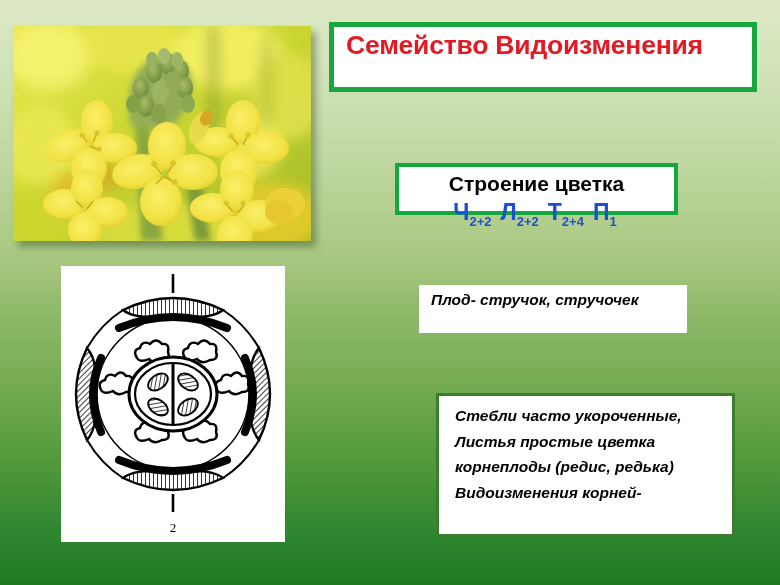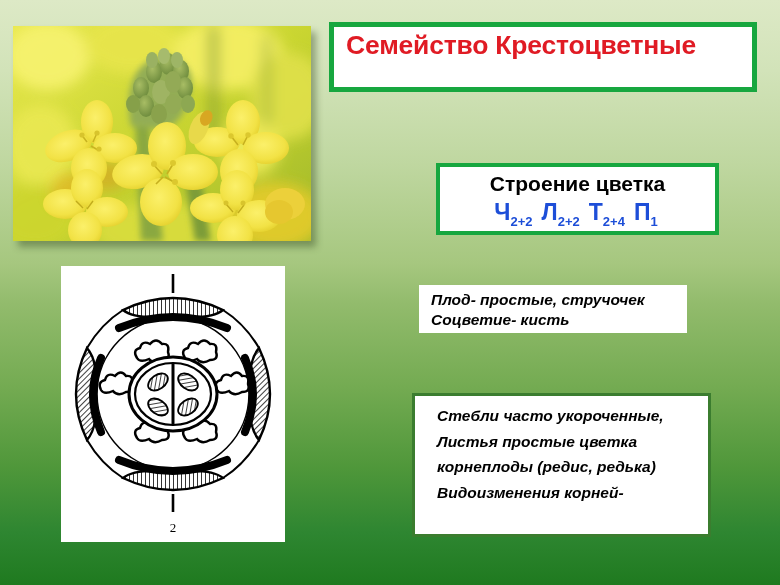--- a/index.html
+++ b/index.html
@@ -84,25 +84,24 @@
     font-weight: bold;
     line-height: 31px;
     letter-spacing: -0.2px;
     white-space: nowrap;
   }
 
   #formula-box {
     left: 395px;
     top: 163px;
     width: 283px;
-    height: 72px;
+    height: 52px;
     border: 4px solid #17a73f;
     padding: 4px 0 0 0;
     text-align: center;
-    margin-left: 41px;
   }
   #formula-box .headline {
     color: #000000;
     font-size: 21px;
     font-weight: bold;
     line-height: 26px;
     white-space: nowrap;
   }
   #formula-box .formula {
     color: #1d4ed8;
@@ -132,26 +131,26 @@
   #fruit-box .line {
     color: #000000;
     font-size: 15.5px;
     font-weight: bold;
     font-style: italic;
     line-height: 20px;
     white-space: nowrap;
   }
 
   #desc-box {
-    left: 412px;
+    left: 436px;
     top: 393px;
     width: 299px;
     height: 144px;
     border: 3px solid #3b7d2f;
-    padding: 7px 0 0 22px;
+    padding: 7px 0 0 16px;
   }
   #desc-box .line {
     color: #000000;
     font-size: 15.5px;
     font-weight: bold;
     font-style: italic;
     line-height: 25.5px;
     white-space: nowrap;
   }
 </style>
@@ -383,33 +382,32 @@
           <ellipse cx="97" cy="141" rx="11" ry="7" fill="url(#hatchD)" transform="rotate(35 97 141)"></ellipse>
           <ellipse cx="127" cy="141" rx="11" ry="7" fill="url(#hatchD)" transform="rotate(-35 127 141)"></ellipse>
         </g>
       </g>
 
       <text x="112" y="266" text-anchor="middle" font-family="Liberation Serif, serif" font-size="13" fill="#000">2</text>
     </svg>
   </div>
 
   <div id="title-box" class="boxed">
-    <div class="line">Семейство Крестоцветные</div>
+    <div class="line">Семейство Видоизменения</div>
   </div>
 
   <div id="formula-box" class="boxed">
     <div class="headline">Строение цветка</div>
     <div class="formula">
       <span>Ч</span><span class="sub">2+2</span><span class="sym">Л</span><span class="sub">2+2</span><span class="sym">Т</span><span class="sub">2+4</span><span class="sym">П</span><span class="sub">1</span>
     </div>
   </div>
 
   <div id="fruit-box" class="boxed">
-    <div class="line">Плод- простые, стручочек</div>
-    <div class="line">Соцветие- кисть</div>
+    <div class="line">Плод- стручок, стручочек</div>
   </div>
 
   <div id="desc-box" class="boxed">
     <div class="line">Стебли часто укороченные,</div>
     <div class="line">Листья простые цветка</div>
     <div class="line">корнеплоды (редис, редька)</div>
     <div class="line">Видоизменения корней-</div>
   </div>
 
 </div>

